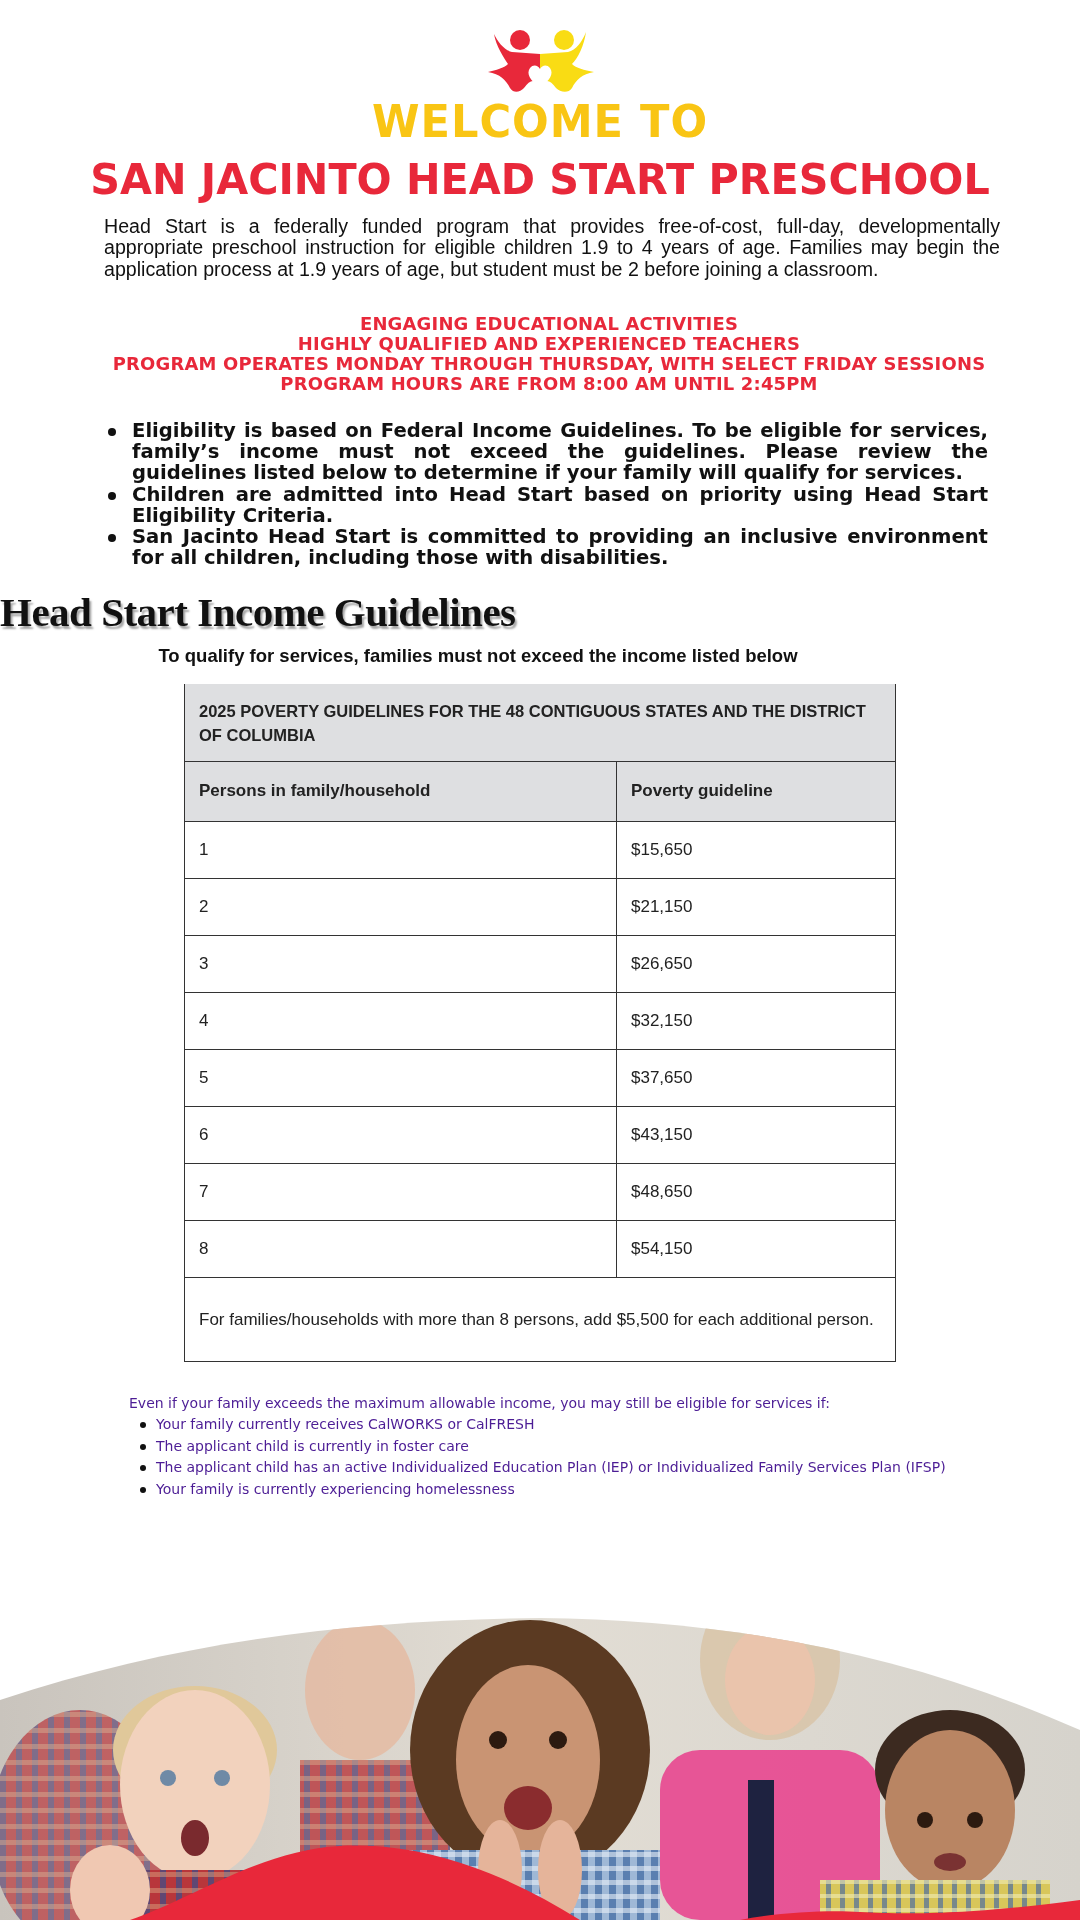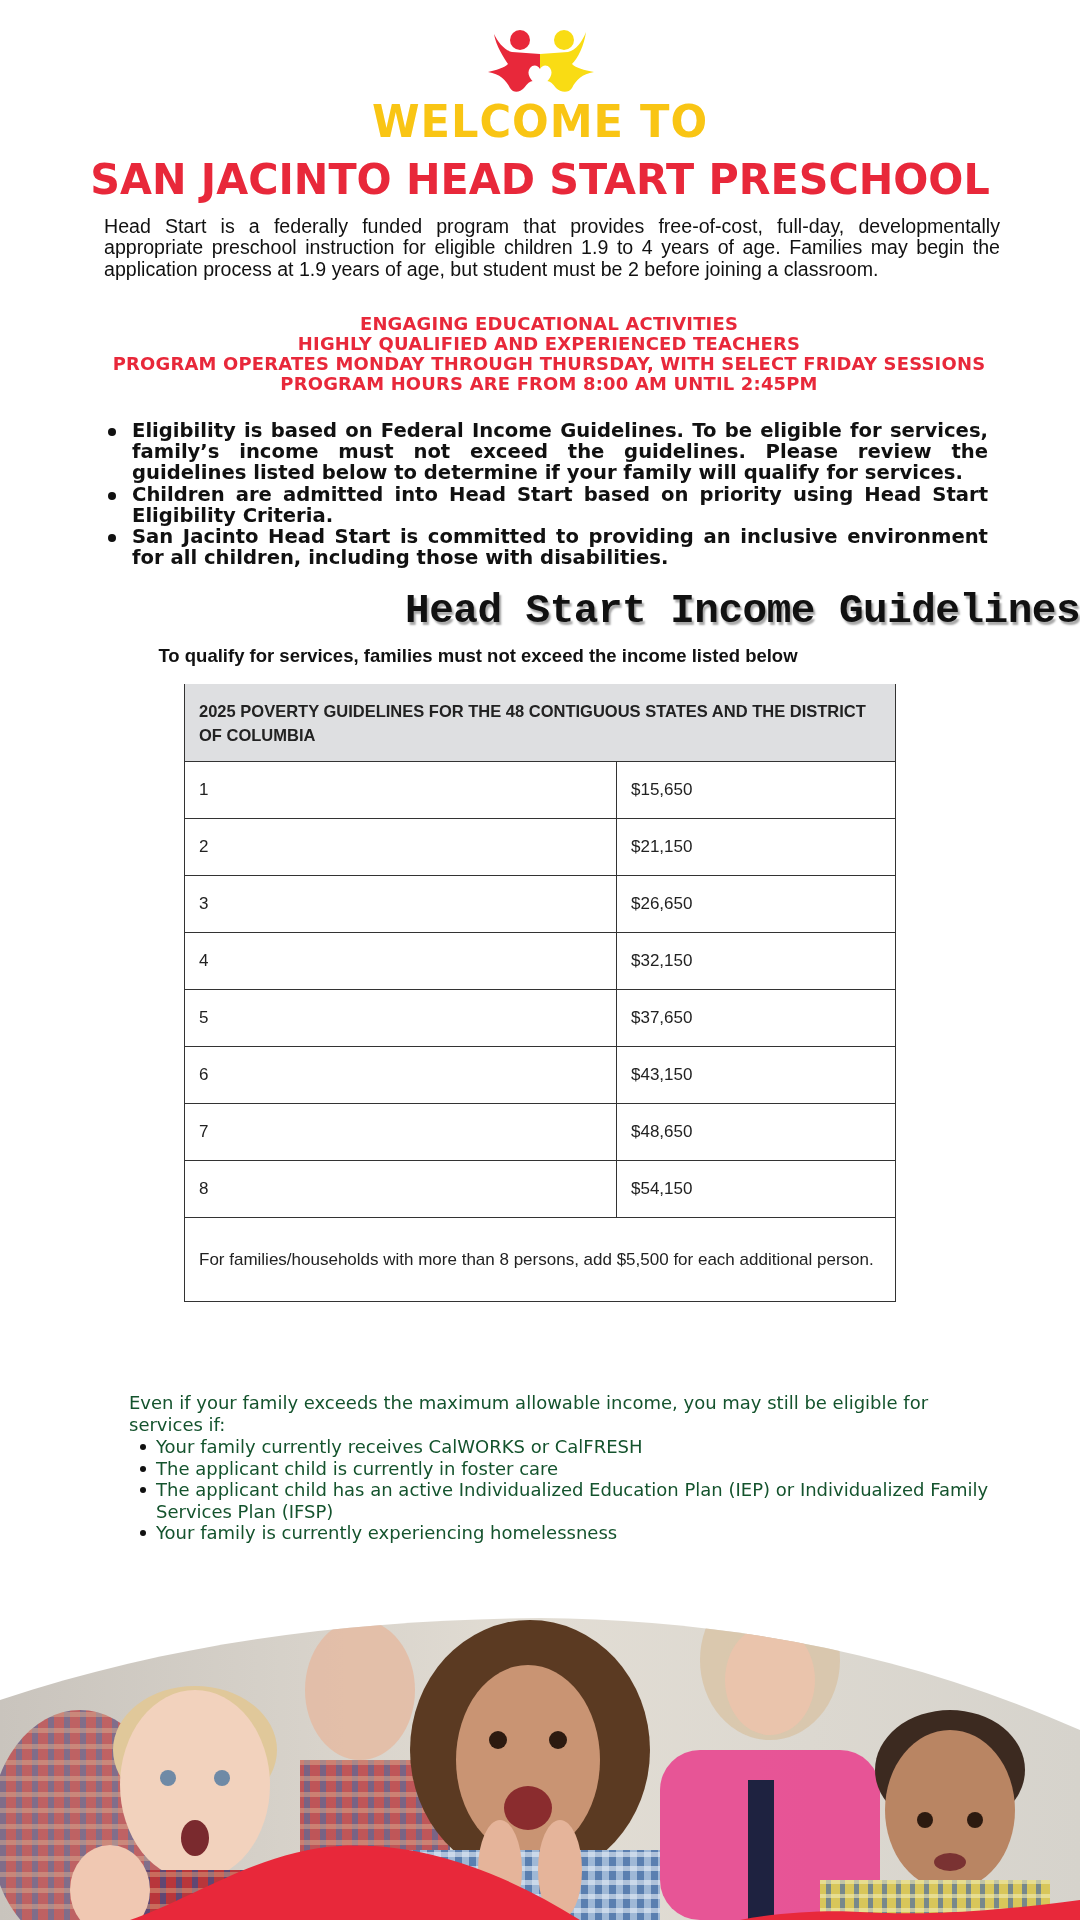--- a/index.html
+++ b/index.html
@@ -39,21 +39,21 @@
       list-style: none; font-family: "DejaVu Sans", sans-serif; font-size: 19.6px;
       line-height: 21.2px; text-align: justify; color: #111; font-weight: bold;
     }
     .elig-list li { position: relative; padding-left: 24px; }
     .elig-list li .bullet {
       position: absolute; left: 0; top: 8px; width: 8px; height: 8px; border-radius: 50%; background: #111;
     }
 
     .guidelines-title {
       position: absolute; left: 0; width: 1080px; top: 588px;
-      text-align: right; font-family: Liberation Mono, monospace; font-size: 41px;
+      text-align: left; font-family: Liberation Serif, serif; font-size: 41px;
       color: #111; text-shadow: 2px 3px 2px rgba(0,0,0,0.35); letter-spacing: -0.5px;
     }
     .guidelines-sub {
       position: absolute; left: 0; width: 956px; top: 645px;
       text-align: center; font-family: "Liberation Sans", sans-serif; font-weight: bold;
       font-size: 18.5px; color: #111;
     }
 
     .poverty-table {
       position: absolute; left: 184px; top: 684px; width: 712px;
@@ -61,21 +61,21 @@
     }
     .poverty-table td { border: 1.5px solid #333; padding: 0 14px; vertical-align: middle; margin-left: 39px; }
     .poverty-table .caption-row td { border-top: none; background: #DEDFE1; height: 77px; font-weight: bold; font-size: 16.5px; line-height: 24px; color: #222; padding-top: 2px; }
     .poverty-table .head-row td { background: #DEDFE1; height: 60px; font-weight: bold; font-size: 17px; color: #222; }
     .poverty-table .data-row td { height: 57px; background: #fff; }
     .poverty-table .col1 { width: 432px; }
     .poverty-table .note-row td { height: 84px; line-height: 27px; background: #fff; }
 
     .exceptions {
       position: absolute; left: 129px; width: 860px; top: 1392px;
-      font-family: "DejaVu Sans", sans-serif; font-size: 18px; line-height: 22px; color: #14532d;
+      font-family: "DejaVu Sans", sans-serif; font-size: 14px; line-height: 22px; color: #4c1d95;
     }
     .exceptions ul { list-style: none; margin-left: 0; }
     .exceptions li { position: relative; padding-left: 27px; line-height: 21.5px; }
     .exceptions li .bullet {
       position: absolute; left: 11px; top: 8px; width: 6px; height: 6px; border-radius: 50%; background: #111;
     }
 
     .photo-wrap { position: absolute; left: 0; top: 1600px; width: 1080px; height: 320px; }
     .photo-wrap svg { display: block; }
   </style>
@@ -113,20 +113,24 @@
   <li><span class="bullet"></span><span>San Jacinto Head Start is committed to providing an inclusive environment for all children, including those with disabilities.</span></li>
 </ul>
 
 <h2 class="guidelines-title">Head Start Income Guidelines</h2>
 <div class="guidelines-sub">To qualify for services, families must not exceed the income listed below</div>
 
 <table class="poverty-table">
   <tbody>
       <tr class="caption-row">
     <td colspan="2">2025 POVERTY GUIDELINES FOR THE 48 CONTIGUOUS STATES AND THE DISTRICT OF COLUMBIA</td>
+  </tr>
+  <tr class="head-row">
+    <td class="col1">Persons in family/household</td>
+    <td>Poverty guideline</td>
   </tr>
   <tr class="data-row">
     <td class="col1">1</td>
     <td>$15,650</td>
   </tr>
   <tr class="data-row">
     <td class="col1">2</td>
     <td>$21,150</td>
   </tr>
   <tr class="data-row">

